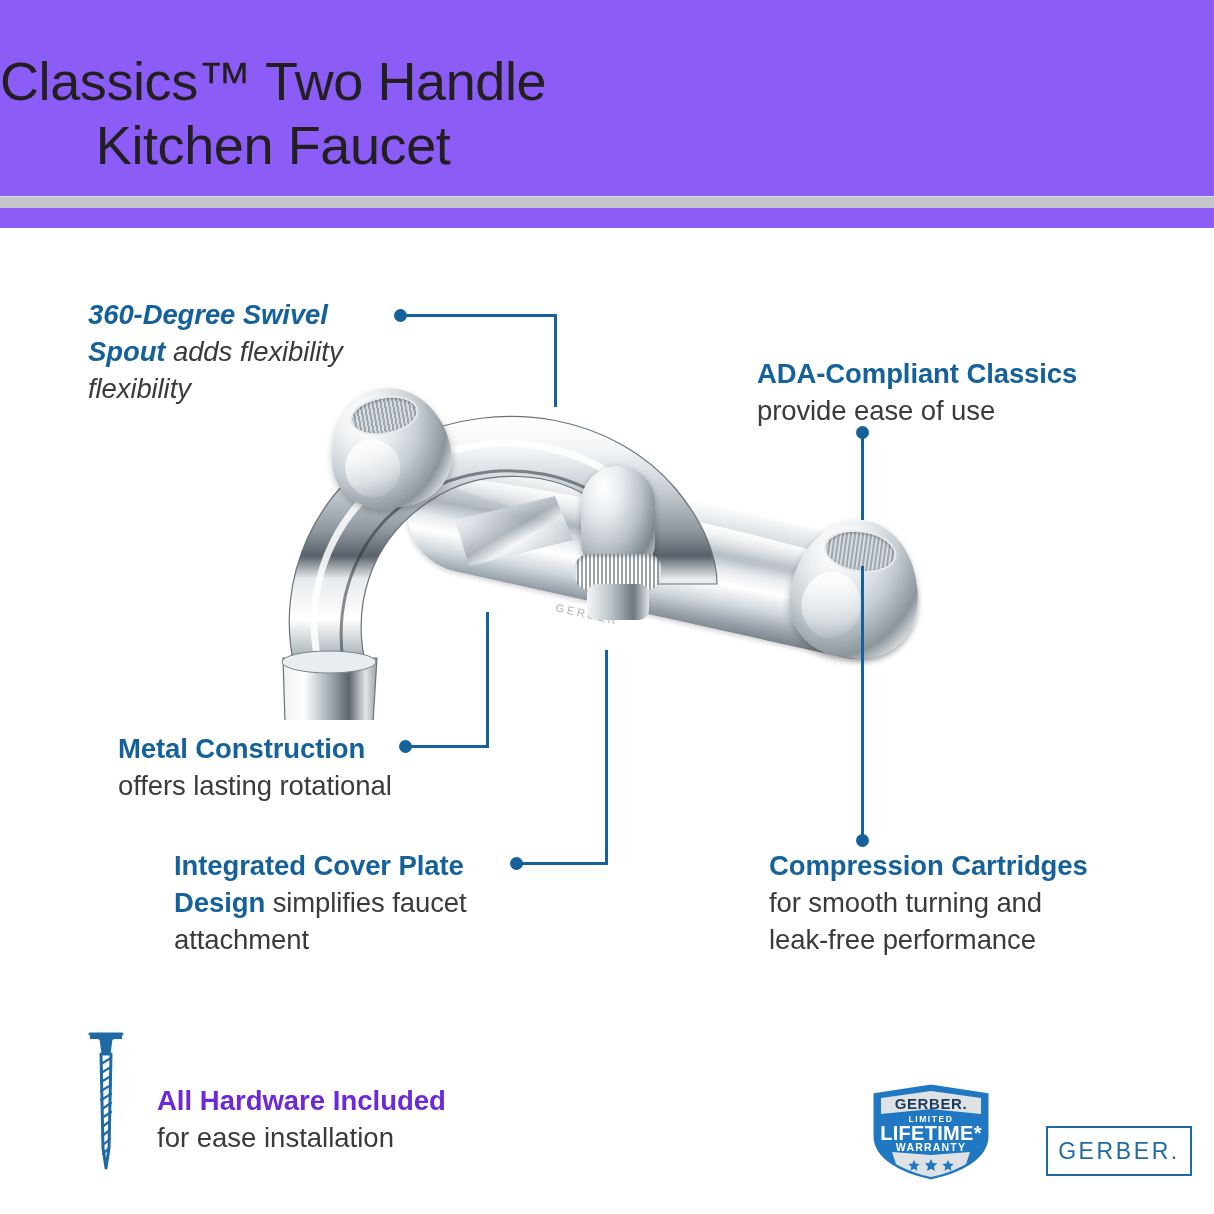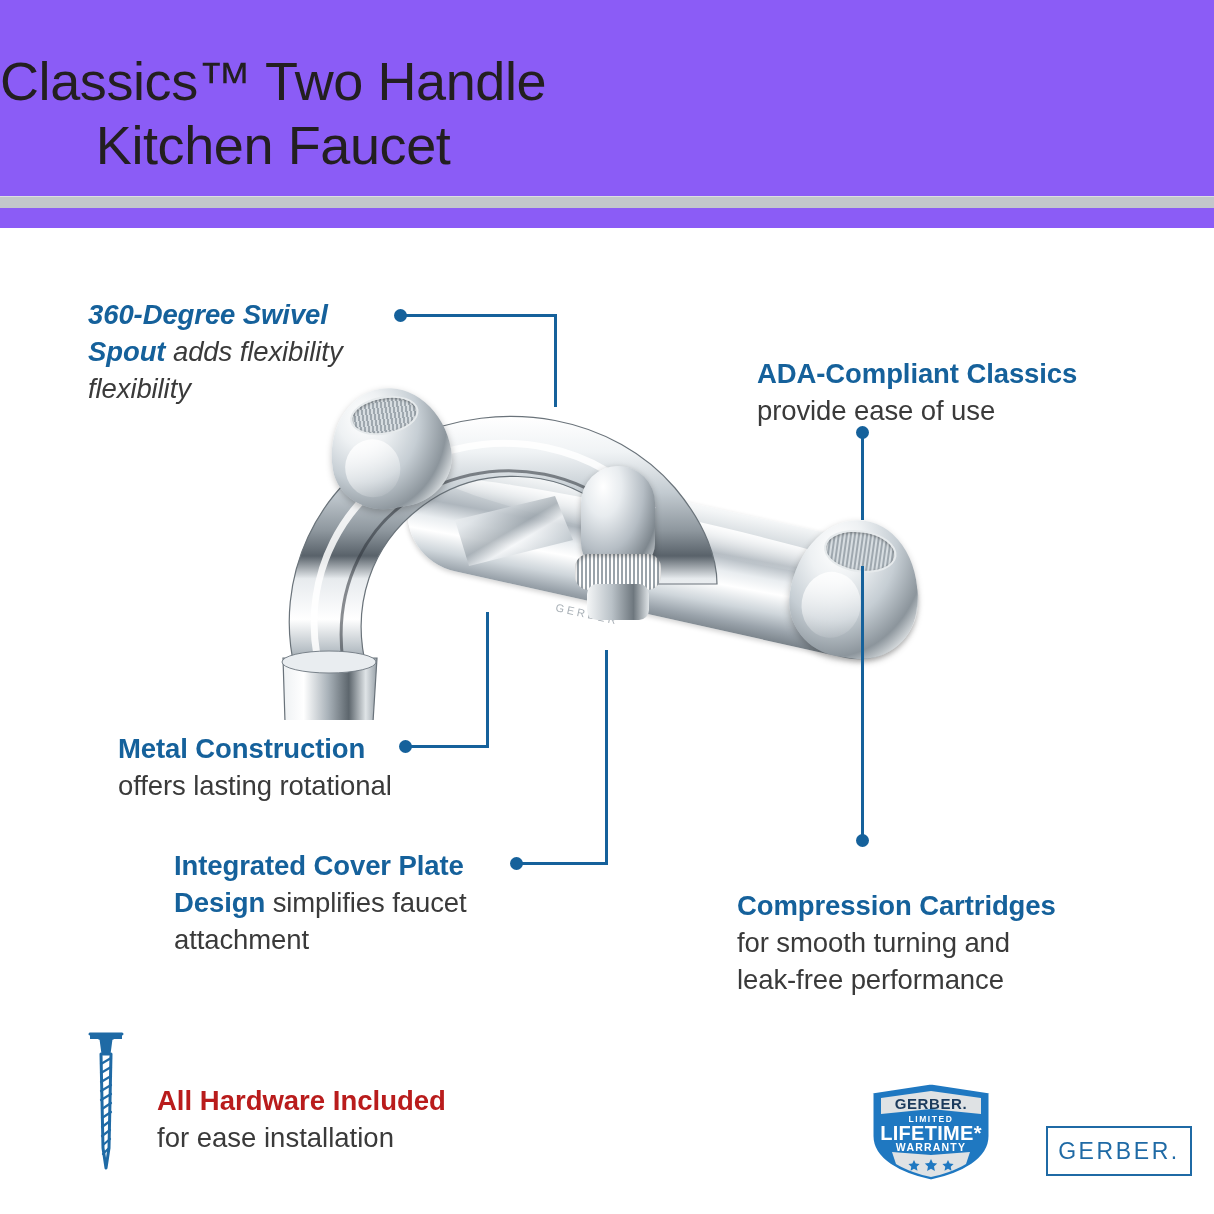--- a/index.html
+++ b/index.html
@@ -126,21 +126,21 @@
     background:linear-gradient(90deg,#f4f6f7,#b9c1c7 40%,#6e777e 75%,#dfe4e7);
   }
   .spout-svg{position:absolute;left:0;top:0;}
 
   
   .screw{position:absolute;left:86px;top:1028px;width:40px;height:152px;}
 
   
   .hw-text{position:absolute;left:157px;top:1082px;}
   .hw-text .ct{font-size:27.5px;line-height:1.35;color:#3a3a3a;margin:0;}
-  .hw-text .ct b{color:#b91c1c;font-weight:700;}
+  .hw-text .ct b{color:#6d28d9;font-weight:700;}
 
   
   .badge{position:absolute;left:862px;top:1080px;width:138px;height:104px;}
 
   
   .logo-box{
     position:absolute;left:1046px;top:1126px;width:142px;height:46px;
     border:2px solid #1f6aa5;
     display:flex;align-items:center;justify-content:center;
     background:#fff;
@@ -254,21 +254,21 @@
   <div class="seg-h" style="left:409px;top:745px;width:80px;"></div>
   <div class="seg-v" style="left:486px;top:612px;height:136px;"></div>
 
   <div class="callout" style="left:174px;top:847px;width:400px;">
     <p class="ct"><b>Integrated Cover Plate</b><br><b>Design</b><span> simplifies faucet</span><br><span>attachment</span></p>
   </div>
   <div class="dot" style="left:510px;top:857px;"></div>
   <div class="seg-h" style="left:520px;top:862px;width:88px;"></div>
   <div class="seg-v" style="left:605px;top:650px;height:215px;"></div>
 
-  <div class="callout right" style="left:737px;top:847px;width:390px;margin-top:40px;">
+  <div class="callout right" style="left:769px;top:847px;width:390px;">
     <p class="ct"><b>Compression Cartridges</b><br><span>for smooth turning and</span><br><span>leak-free performance</span></p>
   </div>
   <div class="dot" style="left:856px;top:834px;"></div>
   <div class="seg-v" style="left:861px;top:566px;height:270px;"></div>
 
   <div class="screw">
     <svg width="40" height="152" viewBox="0 0 40 152">
       <g fill="none" stroke="#1f6aa5" stroke-width="3" stroke-linejoin="round" stroke-linecap="round">
 
         <path d="M4 6 L36 6 L36 11 L25 11 L23 26 L17 26 L15 11 L4 11 Z" fill="#1f6aa5" stroke="none"></path>

